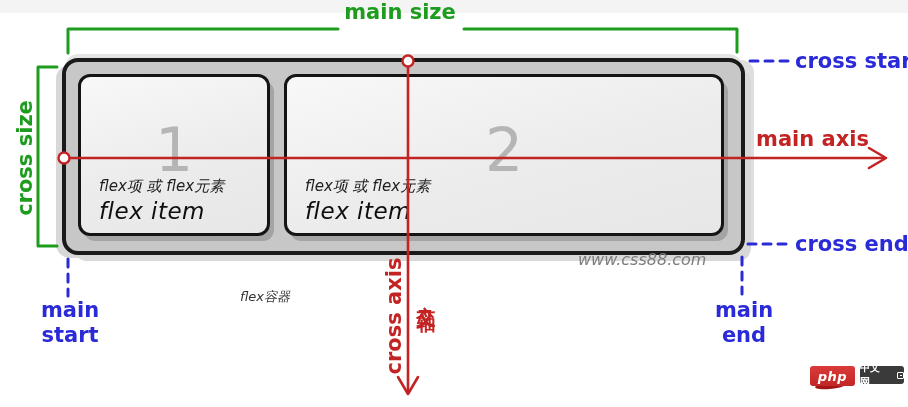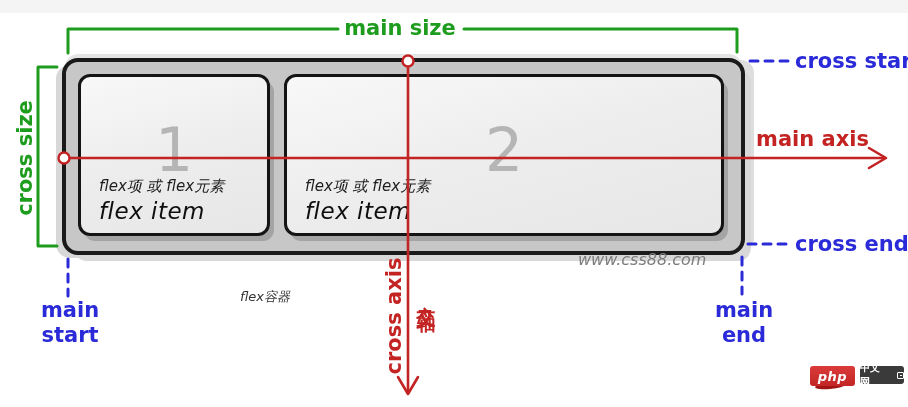--- a/index.html
+++ b/index.html
@@ -38,21 +38,21 @@
   }
   .item-text{position:absolute;left:18px;bottom:9px;}
   .item-subtitle{font-style:italic;font-size:15px;color:#1c1c1c;margin-bottom:2px;}
   .item-title{font-style:italic;font-size:23px;font-weight:500;color:#0e0e0e;letter-spacing:.5px;}
 
   
   .lbl{z-index:6;white-space:nowrap;}
   .green-lbl{color:var(--green,#1e9c1e);font-size:21px;font-weight:600;}
   .blue-lbl{color:var(--blue,#2a2ad8);font-size:21px;font-weight:600;}
   .red-lbl{color:var(--red,#c32323);font-size:21px;font-weight:600;}
-  .label-main-size{left:340px;top:16px;width:120px;text-align:center;}
+  .label-main-size{left:340px;top:0;width:120px;text-align:center;}
   .label-cross-size{left:-45px;top:146px;width:140px;height:24px;text-align:center;transform:rotate(-90deg);}
   .label-cross-start{left:795px;top:49px;}
   .label-cross-end{left:795px;top:232px;}
   .label-main-start{left:35px;top:298px;width:70px;text-align:center;line-height:25px;white-space:normal;}
   .label-main-end{left:709px;top:298px;width:70px;text-align:center;line-height:25px;white-space:normal;}
   .label-main-axis{left:755px;top:127px;width:115px;text-align:center;}
   .label-main-axis-zh{left:770px;top:158px;width:85px;text-align:center;font-size:19px;font-weight:700;}
   .label-cross-axis{left:329px;top:304px;width:130px;height:24px;text-align:center;transform:rotate(-90deg);}
   .label-cross-axis-zh{left:414px;top:291px;writing-mode:vertical-rl;text-orientation:upright;font-size:19px;font-weight:700;letter-spacing:3px;}
   .label-flex-container{left:165px;top:261px;width:200px;text-align:center;font-style:italic;font-size:23px;font-weight:600;color:#222;}

